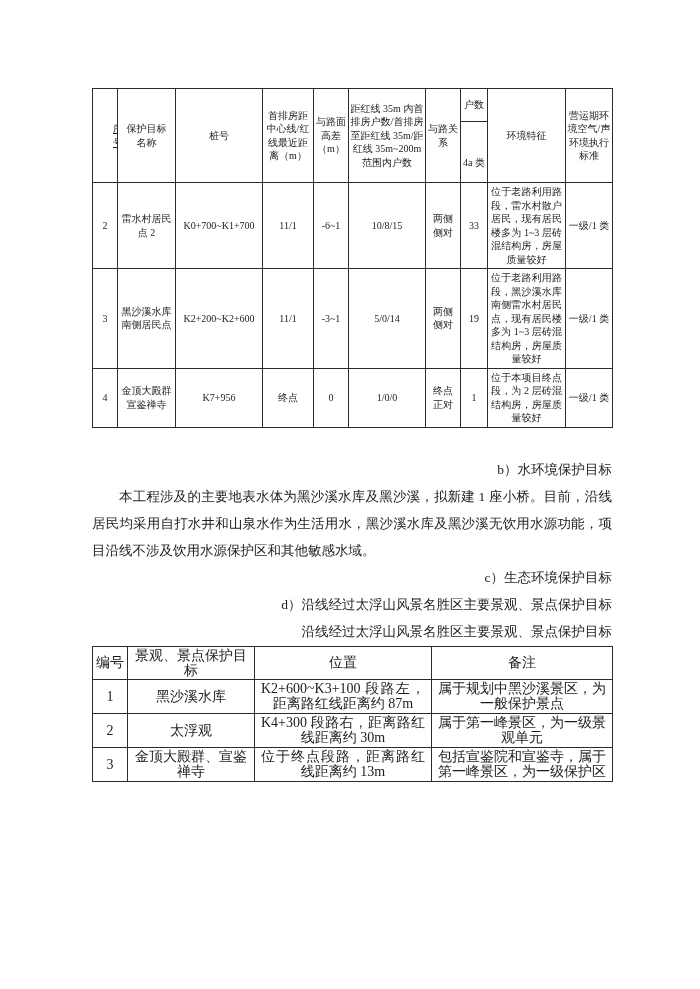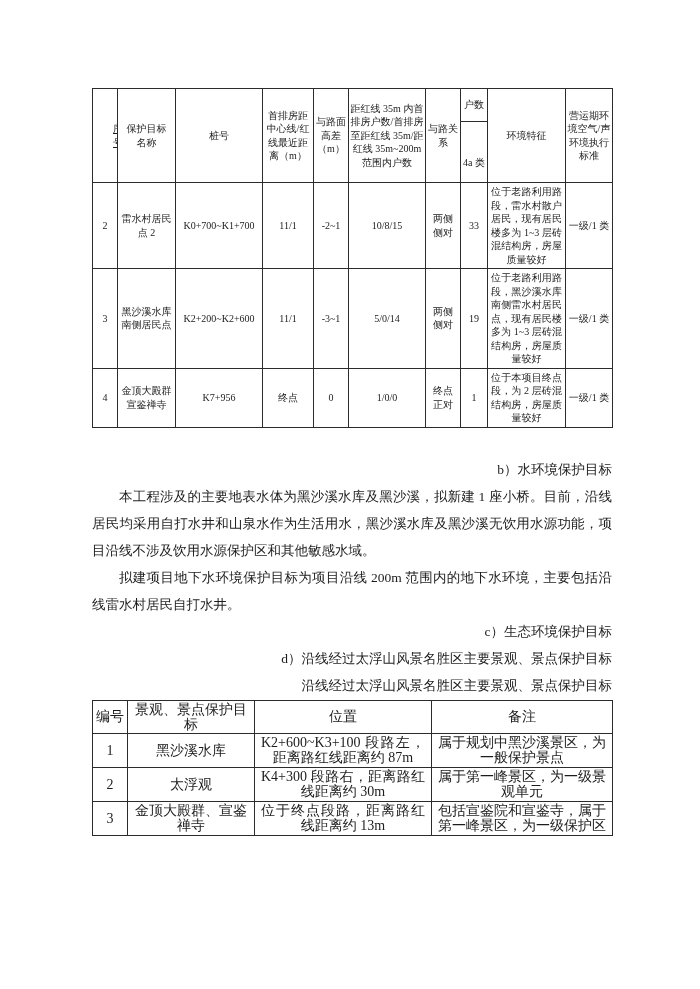--- a/index.html
+++ b/index.html
@@ -118,21 +118,21 @@
         <th>环境特征</th>
         <th>营运期环境空气/声环境执行标准</th>
       </tr>
     </thead>
     <tbody>
       <tr class="r0">
         <td>2</td>
         <td>雷水村居民点 2</td>
         <td>K0+700~K1+700</td>
         <td>11/1</td>
-        <td>-2~1</td>
+        <td>-6~1</td>
         <td>10/8/15</td>
         <td class="c-rel">两侧侧对</td>
         <td>33</td>
         <td class="c-feat">位于老路利用路段，雷水村散户居民，现有居民楼多为 1~3 层砖混结构房，房屋质量较好</td>
         <td>一级/1 类</td>
       </tr>
       <tr class="r1">
         <td>3</td>
         <td>黑沙溪水库南侧居民点</td>
         <td>K2+200~K2+600</td>
@@ -155,21 +155,20 @@
         <td>1</td>
         <td class="c-feat">位于本项目终点段，为 2 层砖混结构房，房屋质量较好</td>
         <td>一级/1 类</td>
       </tr>
     </tbody>
   </table>
 
   <div class="bodytext">
     <p>b）水环境保护目标</p>
     <p class="just">本工程涉及的主要地表水体为黑沙溪水库及黑沙溪，拟新建 1 座小桥。目前，沿线居民均采用自打水井和山泉水作为生活用水，黑沙溪水库及黑沙溪无饮用水源功能，项目沿线不涉及饮用水源保护区和其他敏感水域。</p>
-    <p class="just">拟建项目地下水环境保护目标为项目沿线 200m 范围内的地下水环境，主要包括沿线雷水村居民自打水井。</p>
     <p>c）生态环境保护目标</p>
     <p>d）沿线经过太浮山风景名胜区主要景观、景点保护目标</p>
     <p>沿线经过太浮山风景名胜区主要景观、景点保护目标</p>
   </div>
 
   <table class="t2">
     <colgroup>
       <col style="width:35px">
         <col style="width:127px">
         <col style="width:177px">

